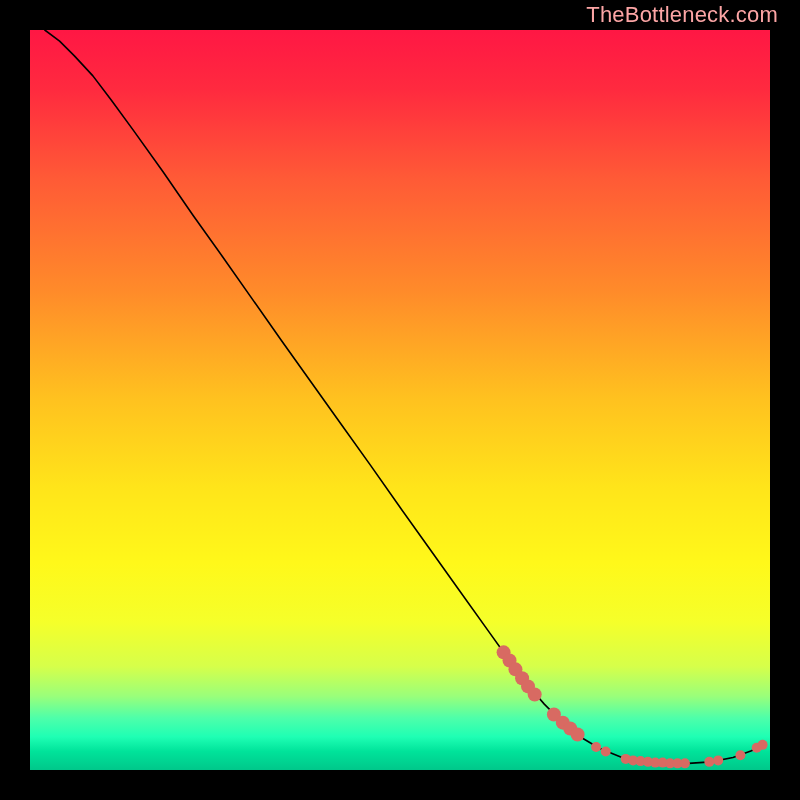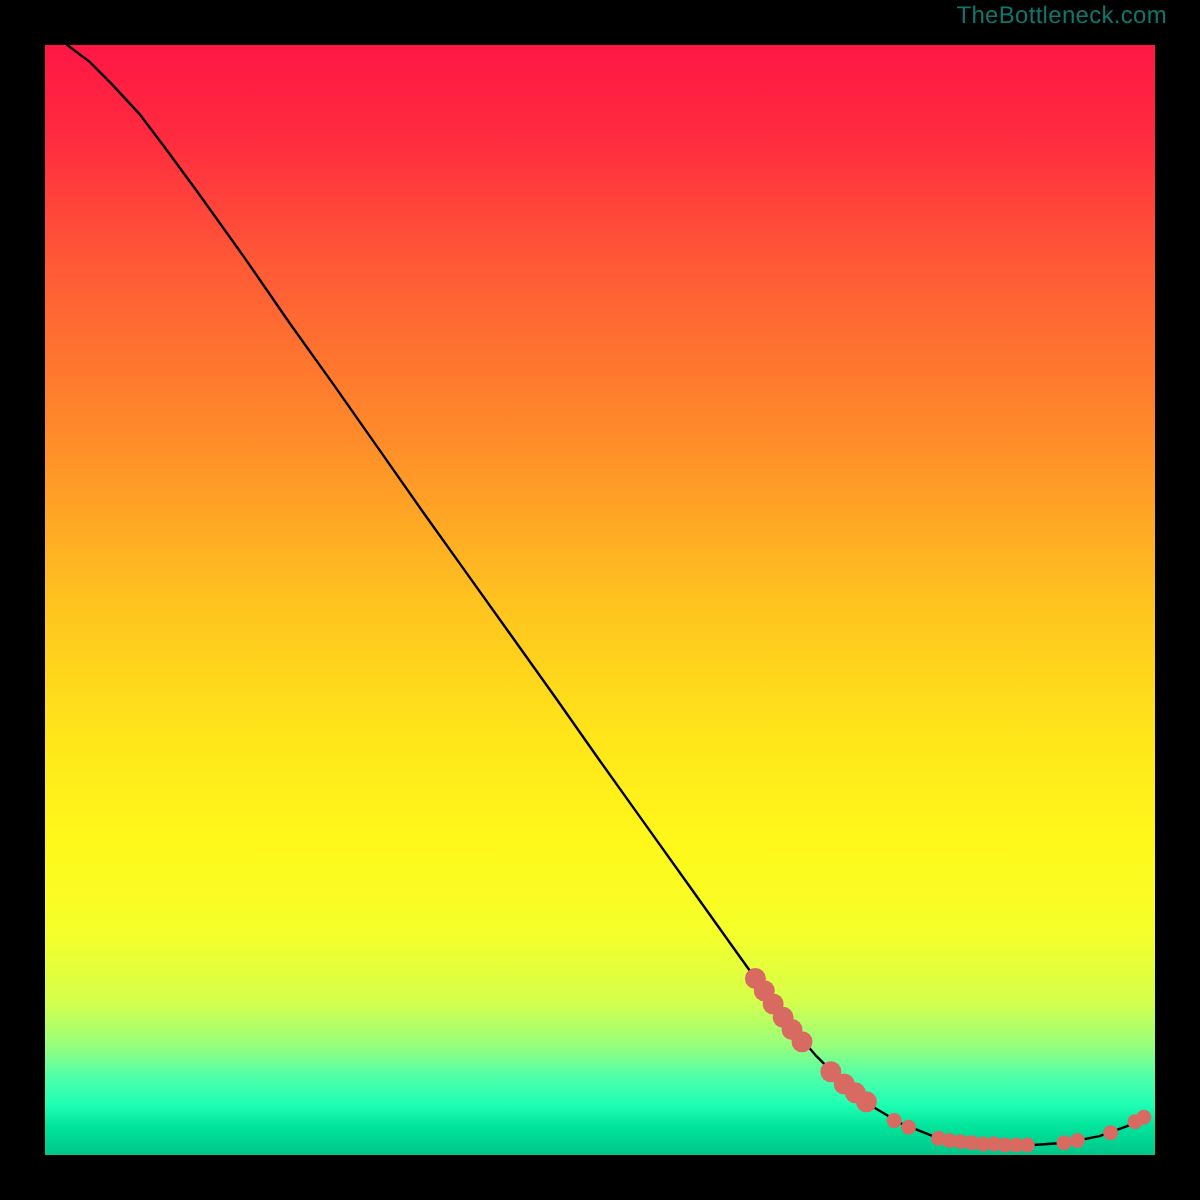--- a/index.html
+++ b/index.html
@@ -7,23 +7,23 @@
     padding: 0;
     width: 800px;
     height: 800px;
     background: #000000;
     overflow: hidden;
   }
   .watermark {
     position: absolute;
     top: 2px;
     right: 22px;
-    color: #0f766e;
+    color: #fca5a5;
     font-family: Arial, Helvetica, sans-serif;
-    font-size: 16px;
+    font-size: 22px;
     font-weight: 400;
     letter-spacing: 0.2px;
     z-index: 10;
   }
   .plot-area {
     position: absolute;
     left: 30px;
     top: 30px;
     width: 740px;
     height: 740px;

